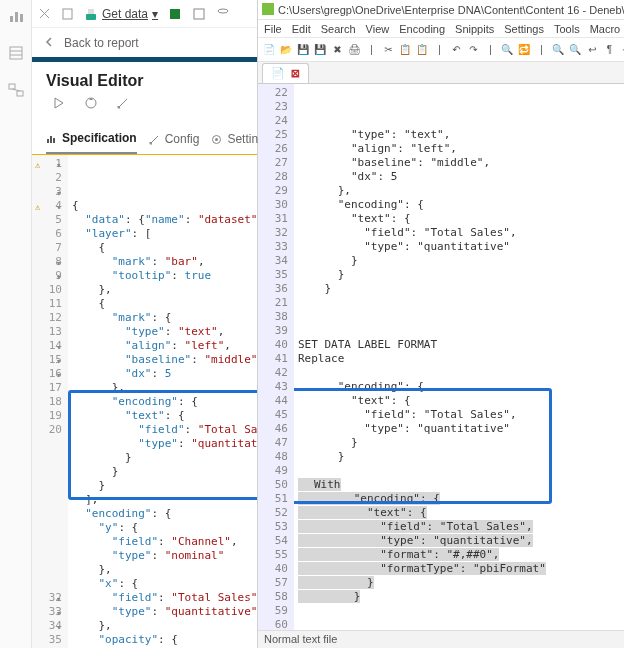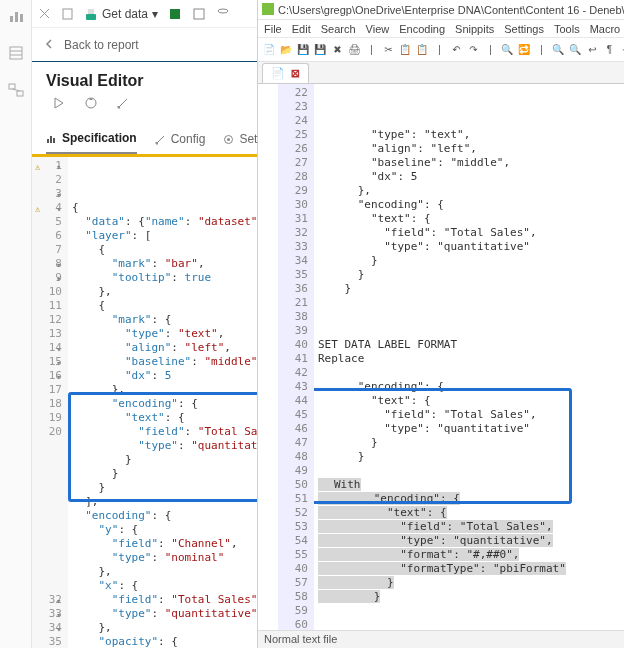--- a/index.html
+++ b/index.html
@@ -7,27 +7,27 @@
   .app { display: flex; width: 100%; height: 100%; }
 
   
   .left { width: 258px; display: flex; flex-direction: column; background: #fff; border-right: 1px solid #d0d0d0; }
   .lrail { position: absolute; left: 0; top: 0; width: 32px; height: 648px; background: #fafafa; border-right: 1px solid #e5e5e5; padding-top: 8px; display: flex; flex-direction: column; align-items: center; gap: 18px; }
   .lrail svg { opacity: .7; }
   .leftmain { margin-left: 32px; display: flex; flex-direction: column; height: 100%; }
 
   .ribbon { height: 28px; display: flex; align-items: center; gap: 10px; padding: 0 6px; border-bottom: 1px solid #eee; }
   .ribbon span.ico { display: inline-flex; }
-  .getdata { display: flex; align-items: center; gap: 4px; font-size: 12px; color: #444; }
-
-  .backrow { height: 34px; display: flex; align-items: center; gap: 10px; padding: 0 12px; border-bottom: 1px solid #0c4a6e; color: #666; }
+  .getdata { display: flex; align-items: center; gap: 4px; font-size: 12px; color: #444; text-decoration: underline; }
+
+  .backrow { height: 34px; display: flex; align-items: center; gap: 10px; padding: 0 12px; border-bottom: 5px solid #0c4a6e; color: #666; }
   .title { font-size: 16px; font-weight: 600; padding: 10px 14px 6px; color: #222; }
   .tbicons { display: flex; gap: 18px; padding: 0 20px 10px; }
 
-  .tabs { display: flex; gap: 18px; padding: 2px 14px 0; border-bottom: 3px solid #eab308; font-size: 12px; color: #666; }
+  .tabs { display: flex; gap: 12px; padding: 2px 14px 0; border-bottom: 1px solid #eab308; font-size: 12px; color: #666; }
   .tabs .tab { display: flex; align-items: center; gap: 5px; padding: 6px 0 7px; cursor: pointer; }
   .tabs .tab.active { color: #222; font-weight: 600; border-bottom: 2px solid #888; }
 
   .code { flex: 1; overflow: hidden; display: flex; font-family: Consolas, monospace; font-size: 11px; line-height: 14px; background: #fff; position: relative; }
   .gutter { width: 36px; text-align: right; padding: 2px 6px 2px 2px; color: #999; background: #f7f7f7; user-select: none; display: flex; flex-direction: column; position: relative; }
   .gutter div { height: 14px; position: relative; }
   .codebody { flex: 1; padding: 2px 4px; position: relative; white-space: pre; overflow: hidden; }
   .codebody .ln { height: 14px; }
   .k { color: #2a7ab0; }  
   .s { color: #a31515; }  
@@ -42,21 +42,21 @@
   .right { flex: 1; display: flex; flex-direction: column; background: #fff; }
   .np-titlebar { height: 20px; background: #fff; display: flex; align-items: center; gap: 4px; padding: 0 4px; font-size: 11px; color: #444; border-bottom: 1px solid #e3e3e3; }
   .np-menubar { height: 18px; display: flex; gap: 10px; padding: 0 6px; font-size: 11px; color: #444; border-bottom: 1px solid #e8e8e8; align-items: center; }
   .np-toolbar { height: 24px; display: flex; gap: 2px; padding: 2px 4px; border-bottom: 1px solid #e3e3e3; align-items:center; }
   .np-toolbar span { width: 15px; height: 15px; display: inline-flex; align-items:center; justify-content:center; font-size:10px; color:#555;}
   .np-tabs { height: 22px; display: flex; align-items: end; padding: 0 4px; border-bottom: 1px solid #ccc; background: #f4f4f4;}
   .np-tab { font-size: 11px; padding: 3px 8px; background: #fff; border: 1px solid #ccc; border-bottom: none; border-radius: 3px 3px 0 0; display:flex; align-items:center; gap:6px; color:#555;}
   .np-tab .close { color:#b33; font-weight:bold; }
 
   .np-code { flex: 1; display: flex; font-family: Consolas, monospace; font-size: 11px; line-height: 14px; overflow: hidden; position: relative; }
-  .np-gut { width: 36px; background: #eef; color: #888; text-align: right; padding: 2px 6px 2px 2px; display:flex; flex-direction:column;margin-left:20px;}
+  .np-gut { width: 36px; background: #eef; color: #888; text-align: right; padding: 2px 6px 2px 2px; display:flex; flex-direction:column;}
   .np-gut div { height: 14px; }
   .np-body { flex: 1; padding: 2px 4px; white-space: pre; position: relative; overflow:hidden;}
   .np-body .ln { height: 14px; }
   .hl { background: #d7d7d7; padding-left: 16px; }
   .bb-right { left: -4px; top: 304px; width: 262px; height: 116px; }
 
   .statusbar { height: 18px; font-size: 11px; color: #555; padding: 2px 6px; border-top: 1px solid #ddd; background:#f3f3f3;}
 </style>
 </head>
 <body>

